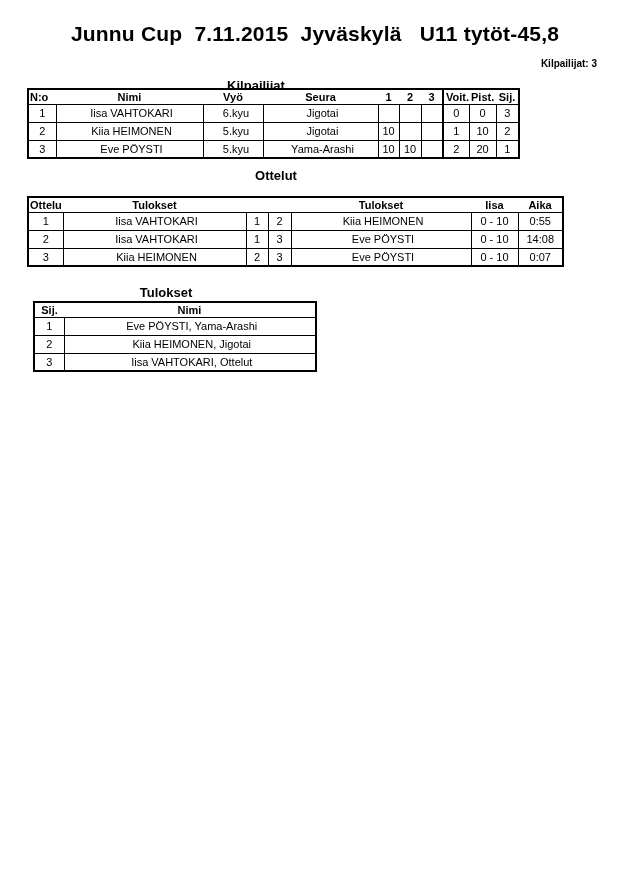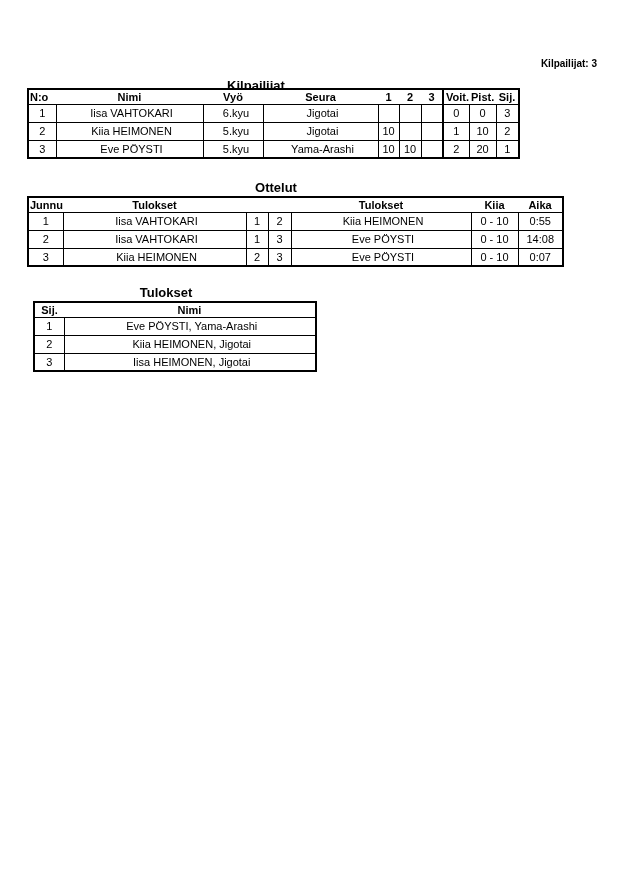--- a/index.html
+++ b/index.html
@@ -24,21 +24,21 @@
     position:absolute; top:58px; right:33px;
     font-size:10px; font-weight:bold;
   }
   .section-heading {
     position:absolute;
     transform:translateX(-50%);
     font-size:13px; font-weight:bold;
     white-space:nowrap;
   }
   #heading-kilpailijat { left:256px; top:64px;margin-top:14px; }
-  #heading-ottelut     { left:276px; top:180px; }
+  #heading-ottelut     { left:276px; top:168px; }
   #heading-tulokset    { left:166px; top:285px; }
 
   table.doc-table {
     position:absolute;
     border-collapse:collapse;
     table-layout:fixed;
     background:#fff;
     border:2px solid #000;
   }
   #table-kilpailijat { left:27px; top:88px;  width:491px; }
@@ -69,20 +69,21 @@
   .pl6 { padding-left:6px !important; }
   .pl8 { padding-left:8px !important; }
   .sep-l { border-left:2px solid #000 !important; }
   th.h-left { text-align:left; padding-left:1px; }
 </style>
 </head>
 <body>
 
 <div class="page">
 
+  <div class="doc-title">Junnu Cup  7.11.2015  Jyväskylä   U11 tytöt-45,8</div>
   <div class="competitors-count">Kilpailijat: 3</div>
 
   <div class="section-heading" id="heading-kilpailijat">Kilpailijat</div>
 
   <table class="doc-table" id="table-kilpailijat">
     <colgroup>
       <col style="width:28px">
         <col style="width:147px">
         <col style="width:60px">
         <col style="width:115px">
@@ -154,26 +155,26 @@
       <col style="width:35px">
         <col style="width:183px">
         <col style="width:22px">
         <col style="width:23px">
       <col style="width:180px">
         <col style="width:47px">
         <col style="width:45px">
     </colgroup>
     <thead>
       <tr>
-        <th class="h-left">Junnu</th>
+        <th class="h-left">Ottelu</th>
         <th>Tulokset</th>
         <th></th>
         <th></th>
         <th>Tulokset</th>
-        <th>Kiia</th>
+        <th>Iisa</th>
         <th>Aika</th>
       </tr>
     </thead>
     <tbody>
       <tr>
         <td>1</td>
         <td class="al pl6">Iisa VAHTOKARI</td>
         <td>1</td>
         <td>2</td>
         <td class="al pl6">Kiia HEIMONEN</td>
@@ -218,18 +219,18 @@
       <tr>
         <td>1</td>
         <td class="al pl6">Eve PÖYSTI, Yama-Arashi</td>
       </tr>
       <tr>
         <td>2</td>
         <td class="al pl6">Kiia HEIMONEN, Jigotai</td>
       </tr>
       <tr>
         <td>3</td>
-        <td class="al pl6">Iisa HEIMONEN, Jigotai</td>
+        <td class="al pl6">Iisa VAHTOKARI, Ottelut</td>
       </tr>
     </tbody>
   </table>
 
 </div>
 
 </body></html>

